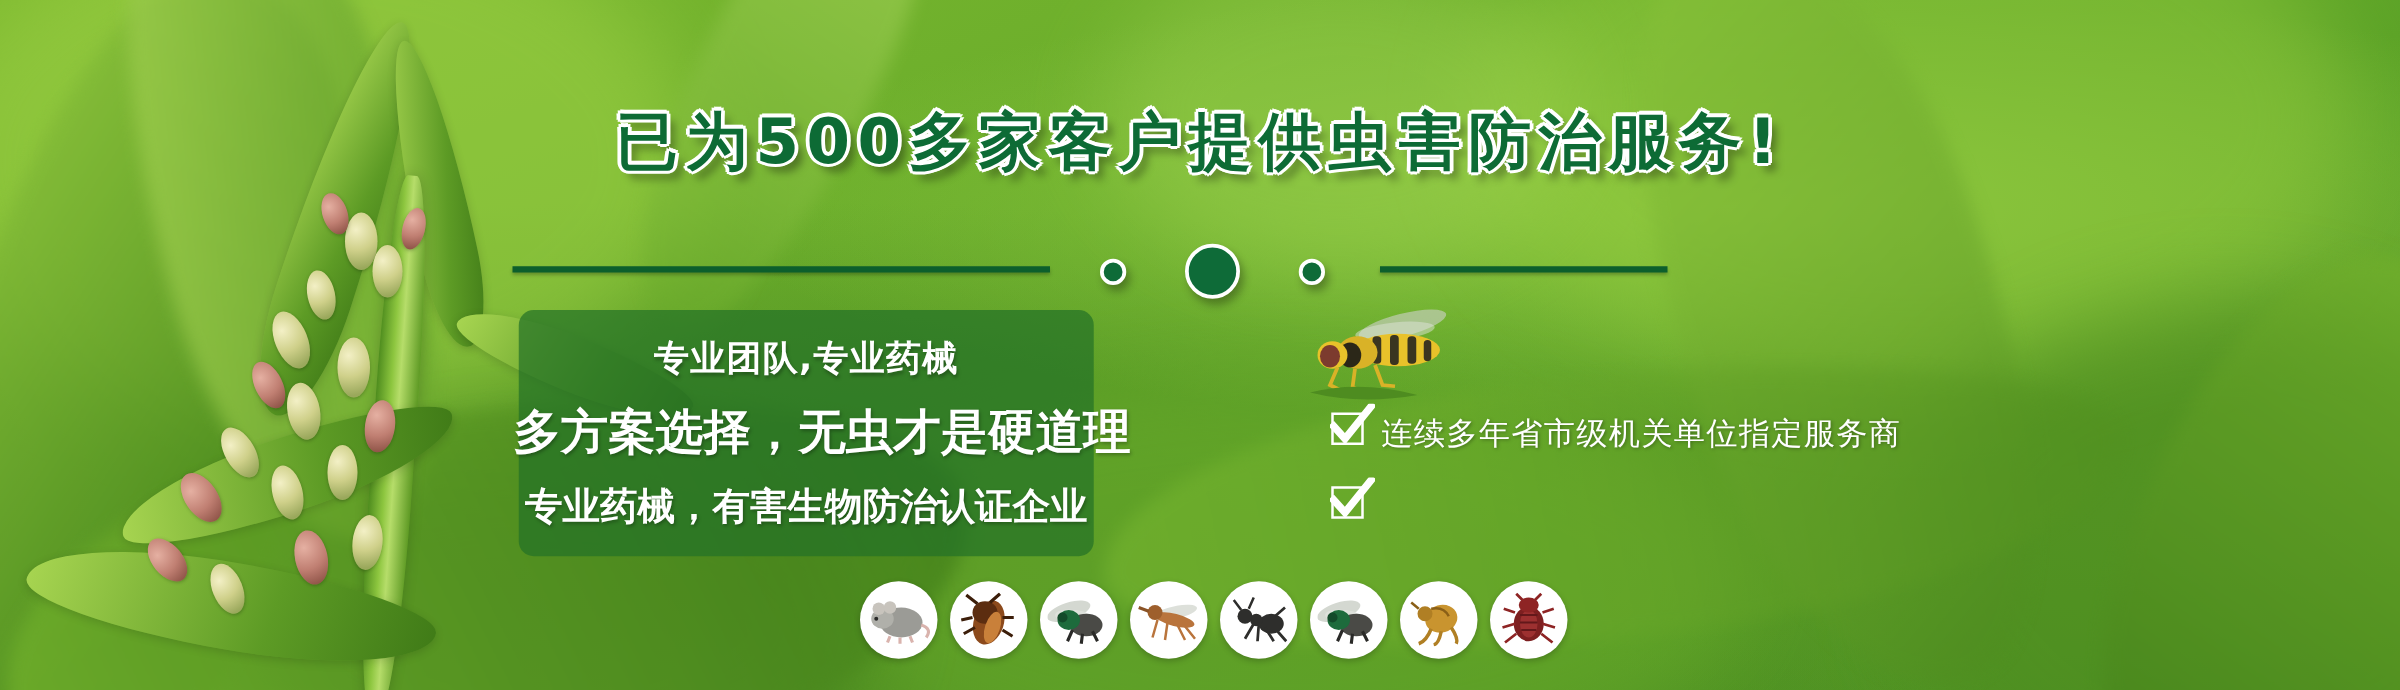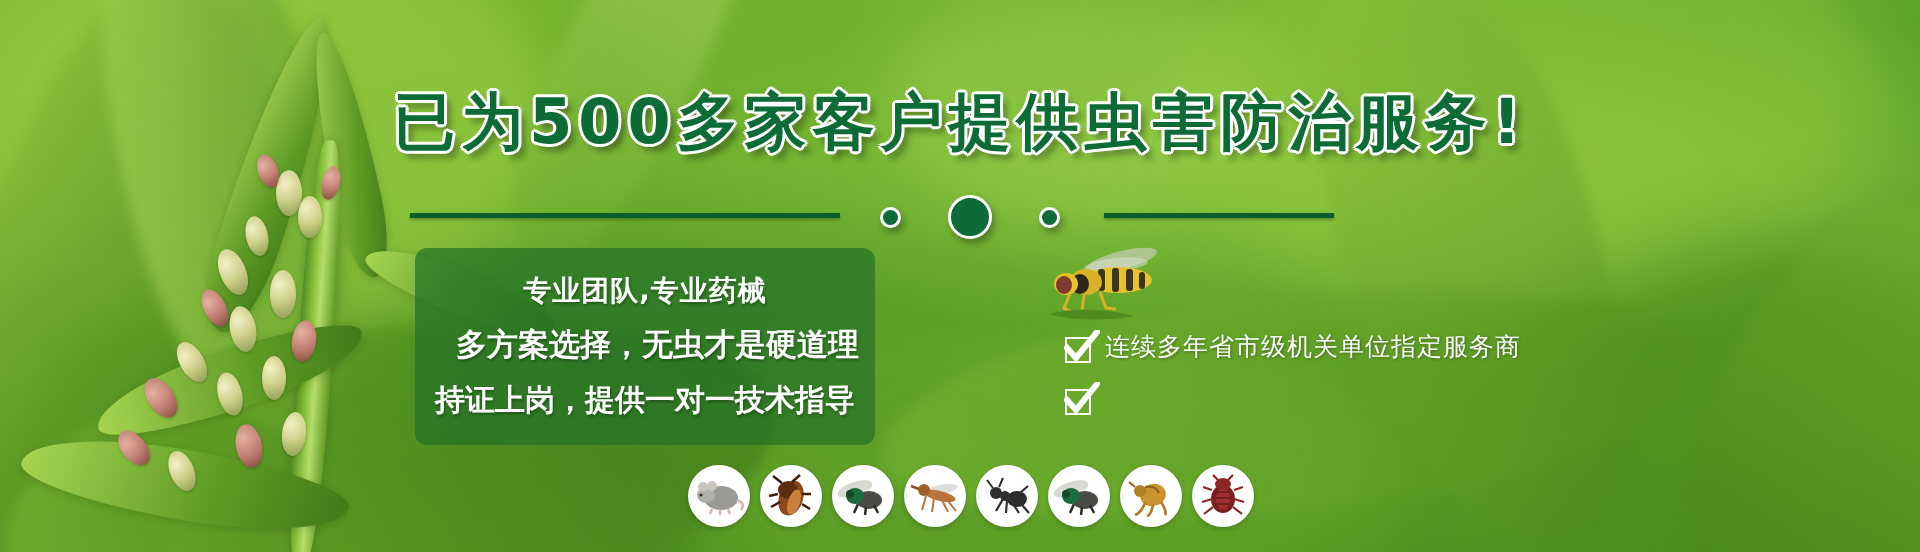--- a/index.html
+++ b/index.html
@@ -98,21 +98,21 @@
   }
   .budP { background: radial-gradient(circle at 34% 30%, #e5b0a2, #c07f72 50%, #8e5347 90%); }
 
   
   .fly { position:absolute; left: 1040px; top: 240px; width: 130px; height: 80px; }
 
   
   #headline {
     position: absolute; left: 0; top: 80px; width: 1920px;
     text-align: center;
-    font-size: 62px; font-weight: bold;
+    font-size: 50px; font-weight: bold;
     letter-spacing: 6px;
     color: #0d6b35;
     font-family: "DejaVu Sans", sans-serif;
     text-shadow:
       -2px -2px 0 #ffffff,  2px -2px 0 #ffffff,
       -2px  2px 0 #ffffff,  2px  2px 0 #ffffff,
       -3px  0   0 #ffffff,  3px  0   0 #ffffff,
        0   -3px 0 #ffffff,  0    3px 0 #ffffff,
        6px  7px 7px rgba(0,0,0,.38);
     white-space: nowrap;
@@ -156,29 +156,29 @@
     padding: 10px 0;
   }
   .panel-line {
     color: #ffffff;
     font-weight: bold;
     font-family: "DejaVu Sans", sans-serif;
     white-space: nowrap;
     text-shadow: 1px 2px 3px rgba(0,0,0,.30);
   }
   .pl-1 { font-size: 28px; letter-spacing: 1px; }
-  .pl-2 { font-size: 31px; letter-spacing: 0px; margin-left: 25px; }
+  .pl-2 { font-size: 38px; letter-spacing: 0px; margin-left: 25px; }
   .pl-3 { font-size: 30px; letter-spacing: 0px; }
 
   
   #checklist {
     position: absolute; left: 1065px; top: 330px;
     display: flex; flex-direction: column; gap: 26px;
   }
-  .check-row { display: flex; align-items: flex-end; gap: 14px; }
+  .check-row { display: flex; align-items: flex-start; gap: 14px; }
   .check-box {
     position: relative;
     width: 26px; height: 26px;
     border: 2px solid #ffffff;
     flex: 0 0 auto;
   }
   .check-box svg { position: absolute; left: -3px; top: -9px; }
   .check-text {
     color: #ffffff;
     font-size: 25px;
@@ -284,21 +284,21 @@
     <span class="dot sm"></span>
     <span class="dot lg"></span>
     <span class="dot sm"></span>
   </div>
   <div id="divider"></div>
   <div id="divider2"></div>
 
   <div id="panel">
     <div class="panel-line pl-1">专业团队,专业药械</div>
     <div class="panel-line pl-2">多方案选择，无虫才是硬道理</div>
-    <div class="panel-line pl-3">持证上岗，提供一对一技术指导</div>
+    <div class="panel-line pl-3">专业药械，有害生物防治认证企业</div>
   </div>
 
   <div id="checklist">
     <div class="check-row">
       <span class="check-box">
         <svg width="36" height="34" viewBox="0 0 36 34">
           <path d="M3 18 L12 28 L33 2" stroke="#ffffff" stroke-width="6" fill="none" stroke-linecap="square"></path>
         </svg>
       </span>
       <span class="check-text">连续多年省市级机关单位指定服务商</span>

